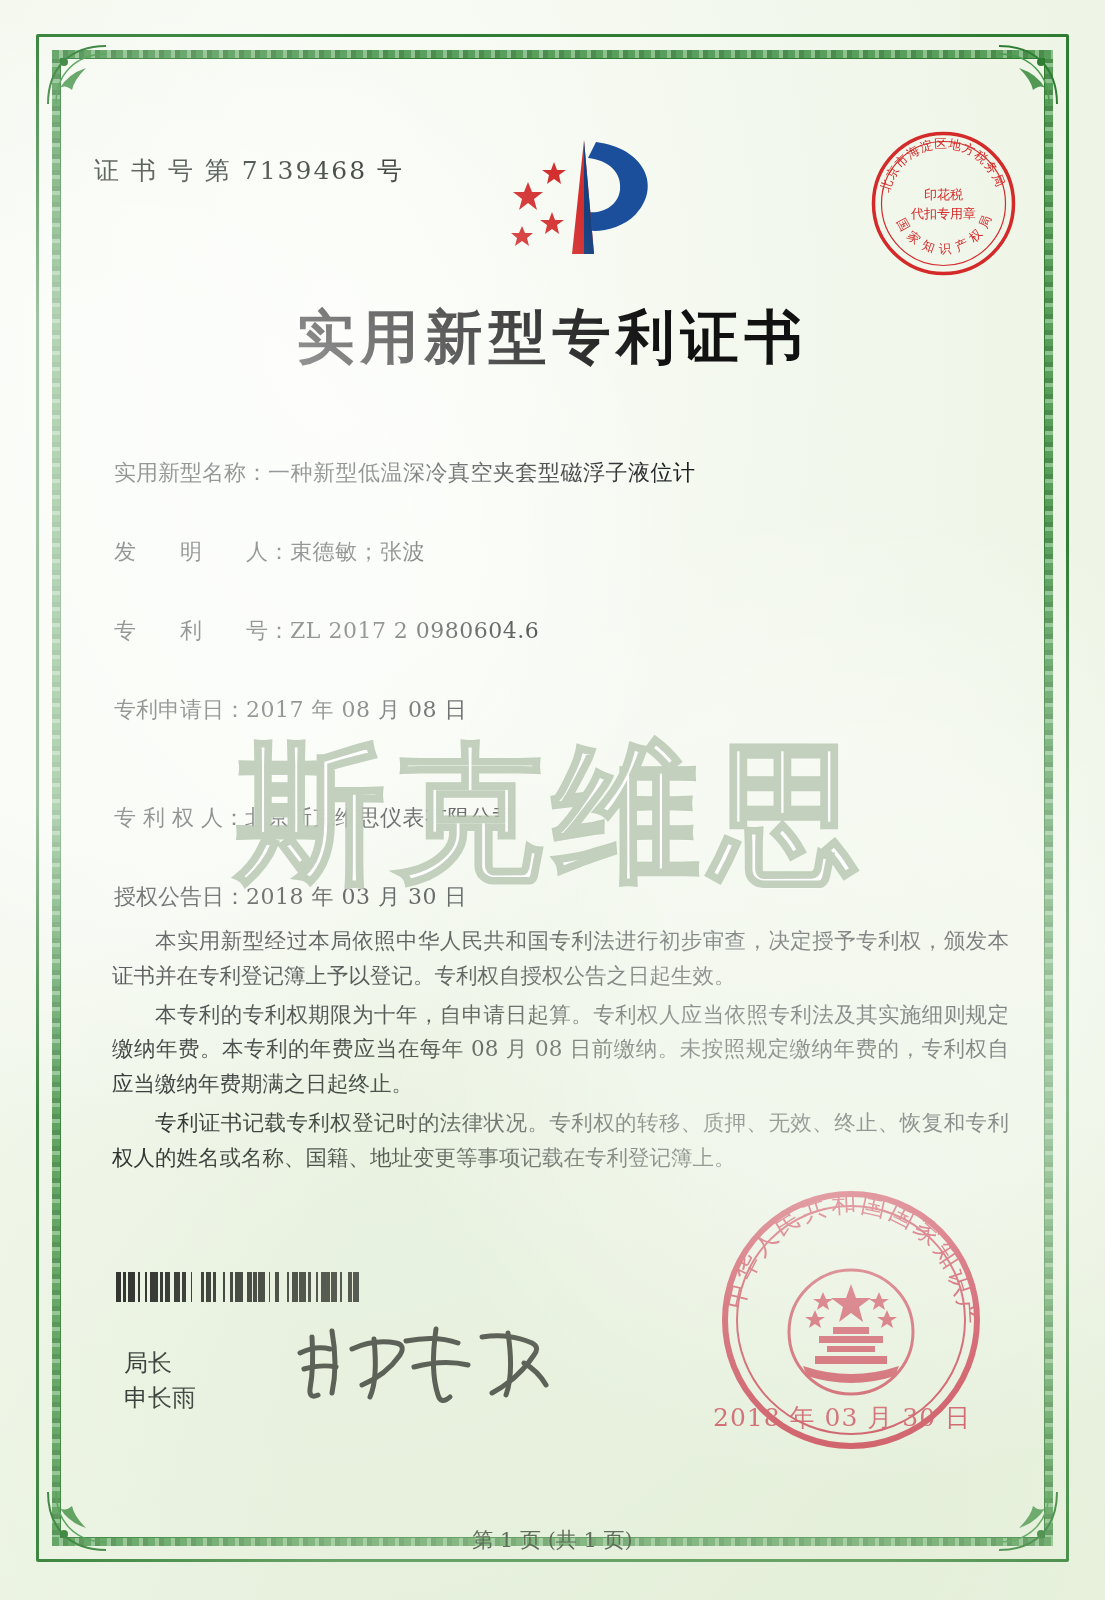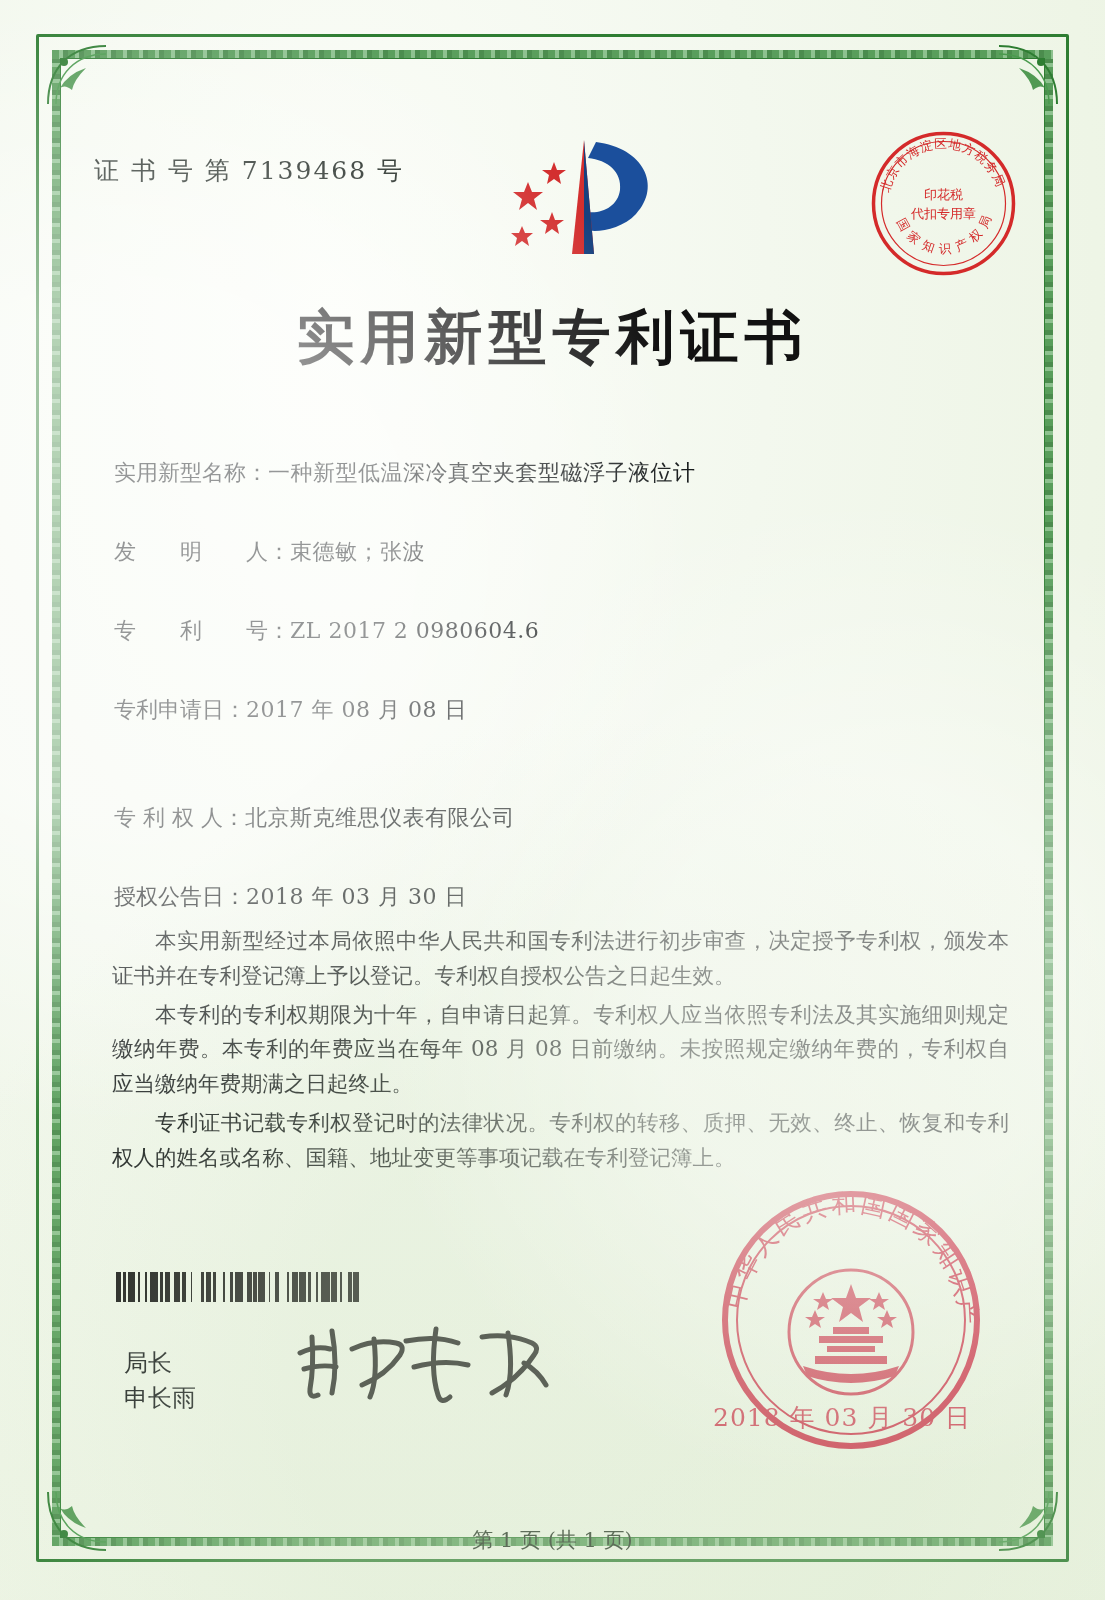--- a/index.html
+++ b/index.html
@@ -431,13 +431,14 @@
           <rect x="122" y="147" width="36" height="7"></rect>
           <path d="M92 186 q48 16 96 0 l-4 10 q-44 14 -88 0z"></path>
         </g>
       </svg>
     </div>
     <div class="seal-date">2018 年 03 月 30 日</div>
 
     <div class="page-foot">第 1 页 (共 1 页)</div>
   </div>
 
+  <div class="watermark">斯克维思</div>
 </div>
 
 </body></html>

